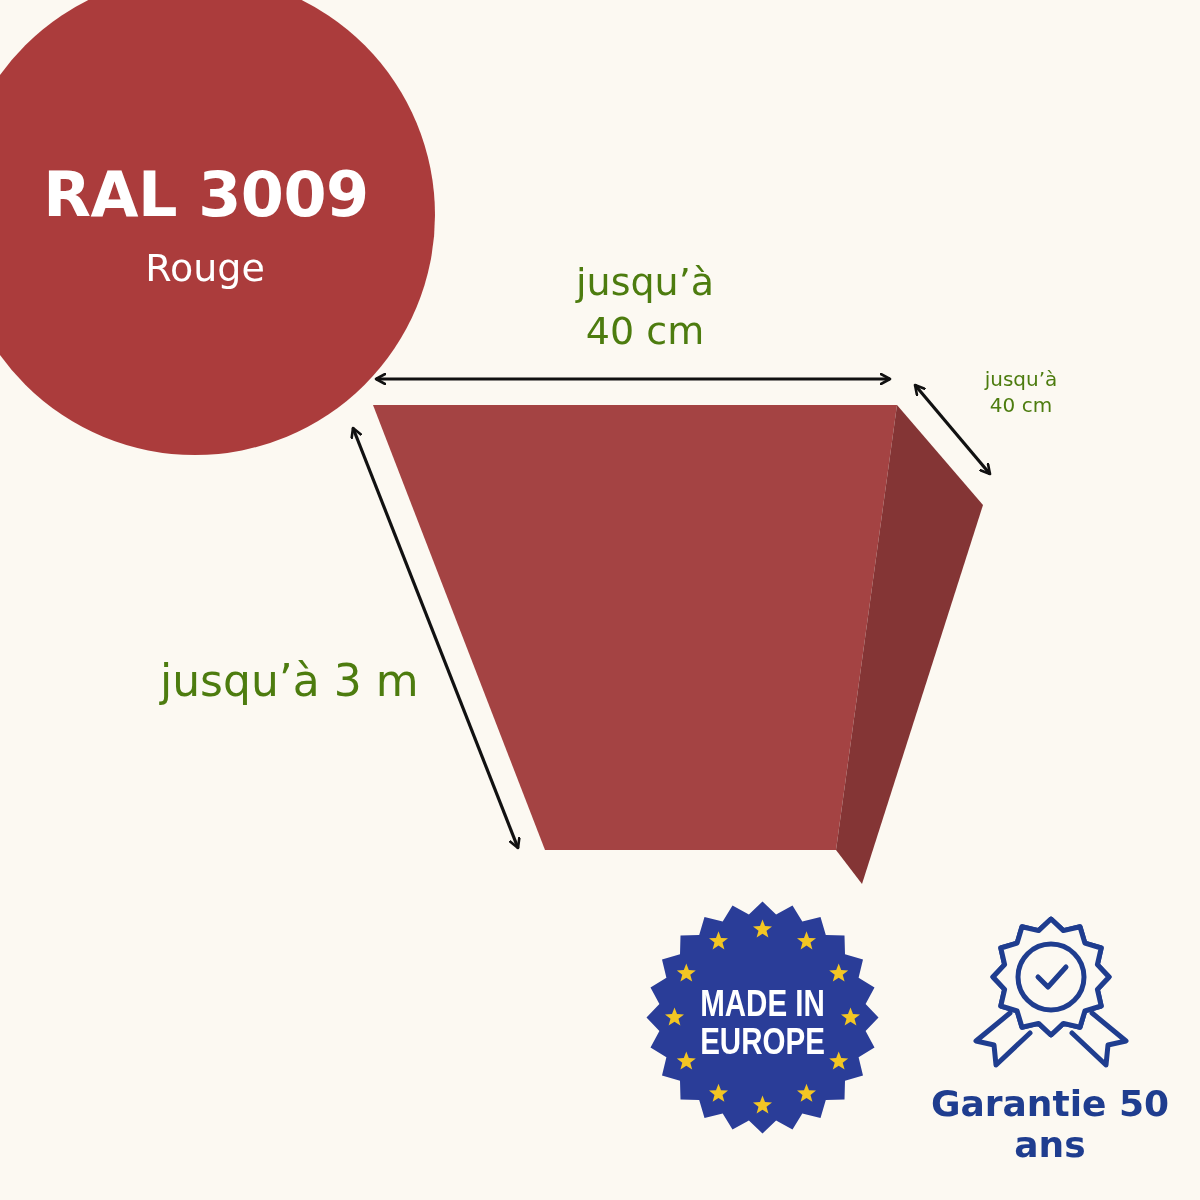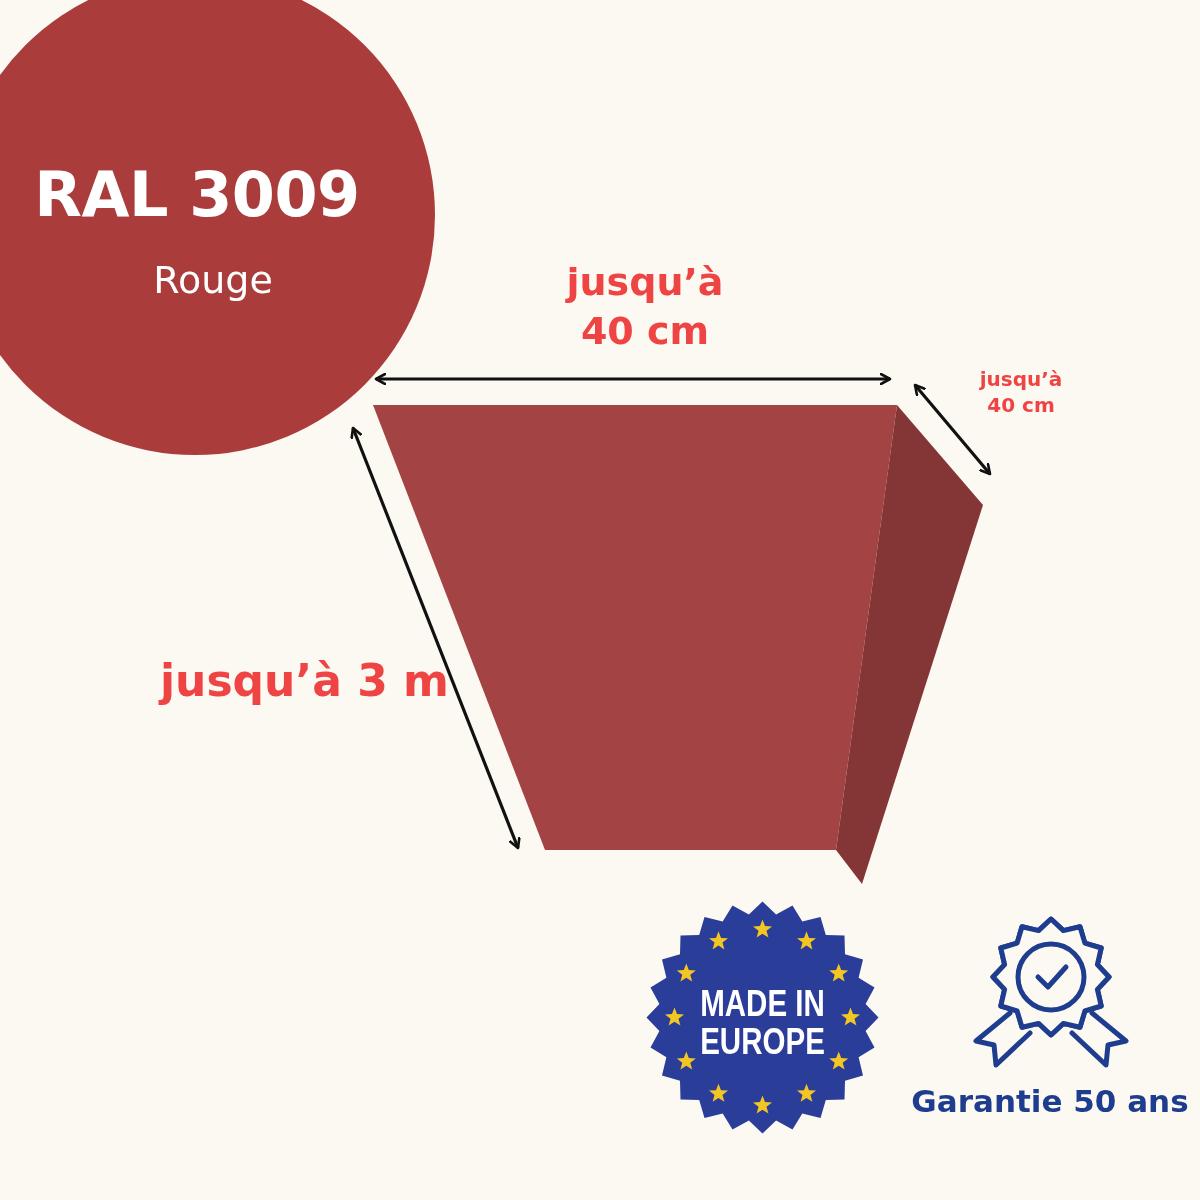--- a/index.html
+++ b/index.html
@@ -12,60 +12,59 @@
     }
     .swatch {
       position: absolute;
       left: -45px; top: -25px;
       width: 480px; height: 480px;
       border-radius: 50%;
       background: #ab3c3c;
     }
     .ral-code {
       position: absolute;
-      left: 0; width: 394px; top: 158px;
+      left: 9px; width: 394px; top: 158px;
       text-align: center;
       color: #ffffff;
       font-weight: bold;
       font-size: 62px;
       letter-spacing: -0.5px;
     }
     .ral-name {
       position: absolute;
-      left: 16px; width: 394px; top: 246px;
+      left: 8px; width: 394px; top: 246px;
       text-align: center;
       color: #ffffff;
       font-size: 38px;
-      margin-top: 12px;
     }
     svg.diagram { position: absolute; left: 0; top: 0; }
     .dim-label {
       position: absolute;
-      color: #ef4444;
-      font-weight: bold;
+      color: #4d7c0f;
+      font-weight: normal;
       text-align: center;
       line-height: 1.3;
     }
     .dim-top { left: 520px; width: 250px; top: 258px; font-size: 38px; }
     .dim-depth { left: 960px; width: 122px; top: 366px; font-size: 20px; }
     .dim-length { left: 160px; width: 250px; top: 652px; font-size: 44px; white-space: nowrap; }
     .eu-badge { position: absolute; left: 645px; top: 900px; width: 235px; height: 235px; }
     .eu-text {
       position: absolute; left: 645px; top: 985px; width: 235px;
       text-align: center; color: #ffffff;
       font-family: "Liberation Sans", sans-serif;
       font-weight: bold; font-size: 36px; line-height: 38px;
       transform: scaleX(0.82); transform-origin: center;
       letter-spacing: 0px;
     }
     .warranty-icon { position: absolute; left: 968px; top: 915px; width: 166px; height: 160px; }
     .warranty-text {
       position: absolute; left: 905px; width: 290px; top: 1083px;
       text-align: center; color: #1f3d8f;
-      font-weight: bold; font-size: 31px;
+      font-weight: bold; font-size: 36px;
     }
   </style>
 </head>
 <body>
 
 <div class="swatch"></div>
 <div class="ral-code">RAL 3009</div>
 <div class="ral-name">Rouge</div>
 
 <svg class="diagram" width="1200" height="1200" viewBox="0 0 1200 1200">

